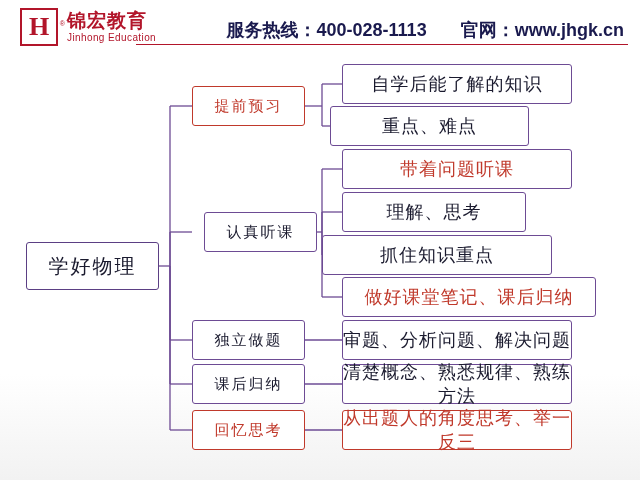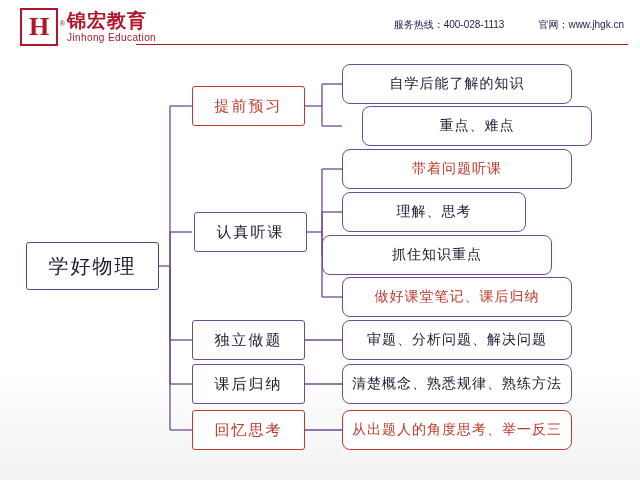--- a/index.html
+++ b/index.html
@@ -77,22 +77,22 @@
   }
   .header-right {
     position: absolute;
     right: 16px;
     top: 18px;
     display: flex;
     align-items: baseline;
     gap: 22px;
   }
   .hotline, .website {
-    font-size: 10px;
-    font-weight: normal;
+    font-size: 18px;
+    font-weight: bold;
     color: #1a1a4e;
     white-space: nowrap;
     padding-left: 12px;
   }
   .header-rule {
     position: absolute;
     left: 136px;
     top: 44px;
     width: 492px;
     height: 0;
@@ -131,23 +131,22 @@
   .node.root {
     font-size: 20px;
     letter-spacing: 2px;
     border-color: #5b3f84;
   }
   .node.mid {
     font-size: 15px;
     letter-spacing: 2px;
   }
   .node.leaf {
-    font-size: 14px;
+    font-size: 18px;
     letter-spacing: 1px;
-    border-radius: 8px;
   }
   .node.red-text {
     color: #c0392b;
   }
   .node.red-border {
     border-color: #c0392b;
   }
 </style>
 </head>
 <body>
@@ -208,31 +207,31 @@
 
         <path d="M305 284 L342 284"></path>
         <path d="M305 328 L342 328"></path>
         <path d="M305 374 L342 374"></path>
       </g>
     </svg>
 
     <div class="node root" style="left:26px; top:186px; width:133px; height:48px;">学好物理</div>
 
     <div class="node mid red-text red-border" style="left:192px; top:30px; width:113px; height:40px;">提前预习</div>
-    <div class="node mid" style="left:194px; top:156px; width:113px; height:40px;">认真听课</div>
+    <div class="node mid" style="left:204px; top:156px; width:113px; height:40px;">认真听课</div>
     <div class="node mid" style="left:192px; top:264px; width:113px; height:40px;">独立做题</div>
     <div class="node mid" style="left:192px; top:308px; width:113px; height:40px;">课后归纳</div>
     <div class="node mid red-text red-border" style="left:192px; top:354px; width:113px; height:40px;">回忆思考</div>
 
     <div class="node leaf" style="left:342px; top:8px; width:230px; height:40px;">自学后能了解的知识</div>
-    <div class="node leaf" style="left:362px; top:50px; width:230px; height:40px;">重点、难点</div>
+    <div class="node leaf" style="left:330px; top:50px; width:199px; height:40px;">重点、难点</div>
 
     <div class="node leaf red-text" style="left:342px; top:93px; width:230px; height:40px;">带着问题听课</div>
     <div class="node leaf" style="left:342px; top:136px; width:184px; height:40px;">理解、思考</div>
     <div class="node leaf" style="left:322px; top:179px; width:230px; height:40px;">抓住知识重点</div>
-    <div class="node leaf red-text" style="left:342px; top:221px; width:230px; height:40px;">做好课堂笔记、课后归纳</div>
+    <div class="node leaf red-text" style="left:342px; top:221px; width:254px; height:40px;">做好课堂笔记、课后归纳</div>
 
     <div class="node leaf" style="left:342px; top:264px; width:230px; height:40px;">审题、分析问题、解决问题</div>
     <div class="node leaf" style="left:342px; top:308px; width:230px; height:40px;">清楚概念、熟悉规律、熟练方法</div>
     <div class="node leaf red-text red-border" style="left:342px; top:354px; width:230px; height:40px;">从出题人的角度思考、举一反三</div>
 
   </div>
 </div>
 
 </body></html>

